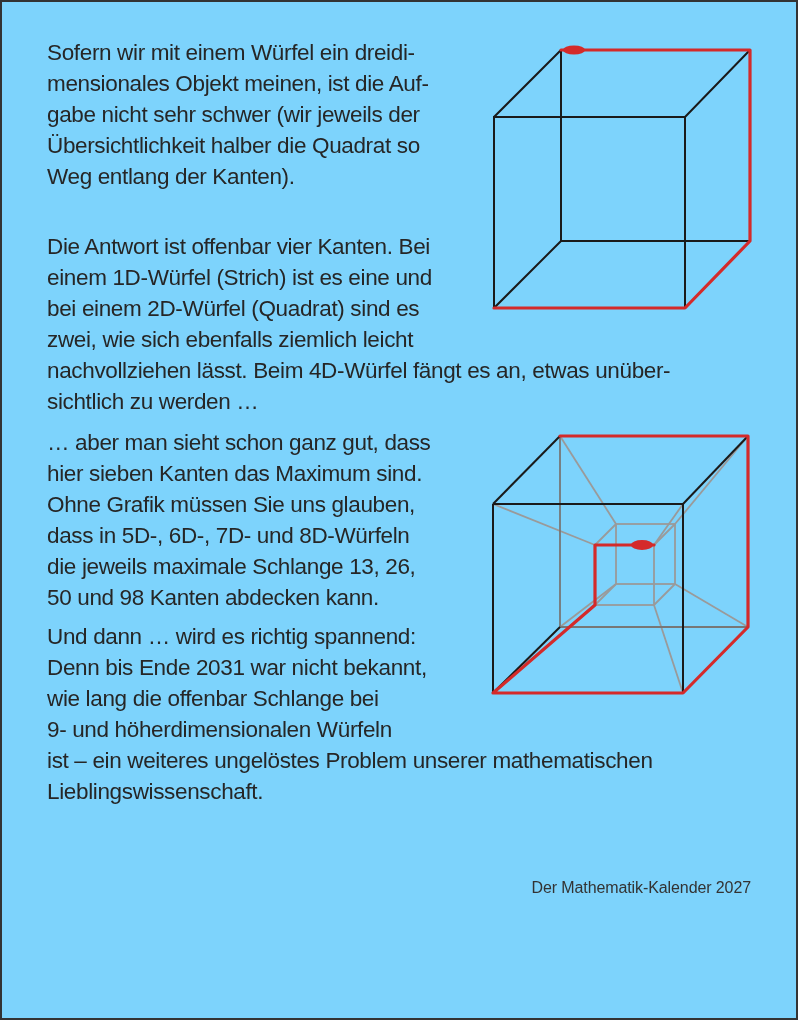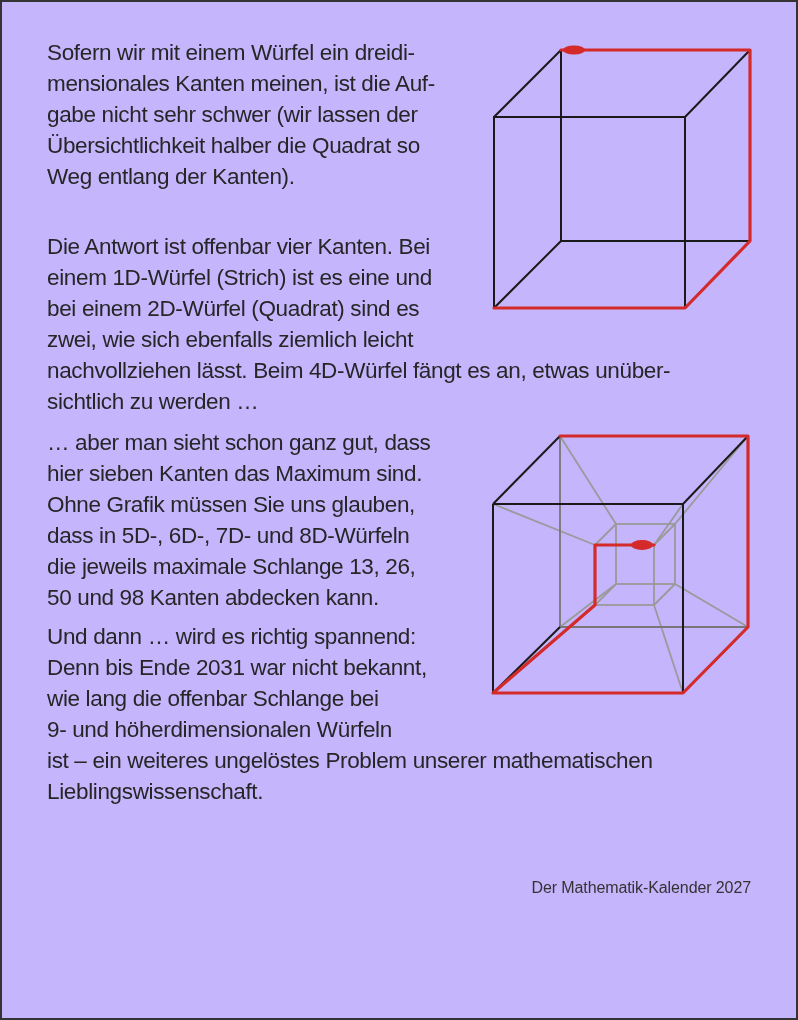--- a/index.html
+++ b/index.html
@@ -13,21 +13,21 @@
       position: relative;
       overflow: hidden;
     }
     .page {
       position: absolute;
       left: 0; top: 0;
       width: 794px;
       height: 1016px;
       border: 2px solid #333333;
       border-top-width: 2px;
-      background: #c4b5fd;
+      background: #7dd3fc;
     }
     .para {
       position: absolute;
       left: 45px;
       margin: 0;
       font-family: "Liberation Sans", sans-serif;
       font-size: 22.5px;
       line-height: 31px;
       color: #262626;
       letter-spacing: -0.35px;
@@ -60,22 +60,22 @@
       pointer-events: none;
     }
   </style>
 </head>
 <body>
 
 <div class="page">
 
   <p class="para" id="p1">
     <span class="line">Sofern wir mit einem Würfel ein dreidi-</span>
-    <span class="line">mensionales Kanten meinen, ist die Auf-</span>
-    <span class="line">gabe nicht sehr schwer (wir lassen der</span>
+    <span class="line">mensionales Objekt meinen, ist die Auf-</span>
+    <span class="line">gabe nicht sehr schwer (wir jeweils der</span>
     <span class="line">Übersichtlichkeit halber die Quadrat so</span>
     <span class="line">Weg entlang der Kanten).</span>
   </p>
 
   <p class="para" id="p2">
     <span class="line">Die Antwort ist offenbar vier Kanten. Bei</span>
     <span class="line">einem 1D-Würfel (Strich) ist es eine und</span>
     <span class="line">bei einem 2D-Würfel (Quadrat) sind es</span>
     <span class="line">zwei, wie sich ebenfalls ziemlich leicht</span>
     <span class="line">nachvollziehen lässt. Beim 4D-Würfel fängt es an, etwas unüber-</span>

